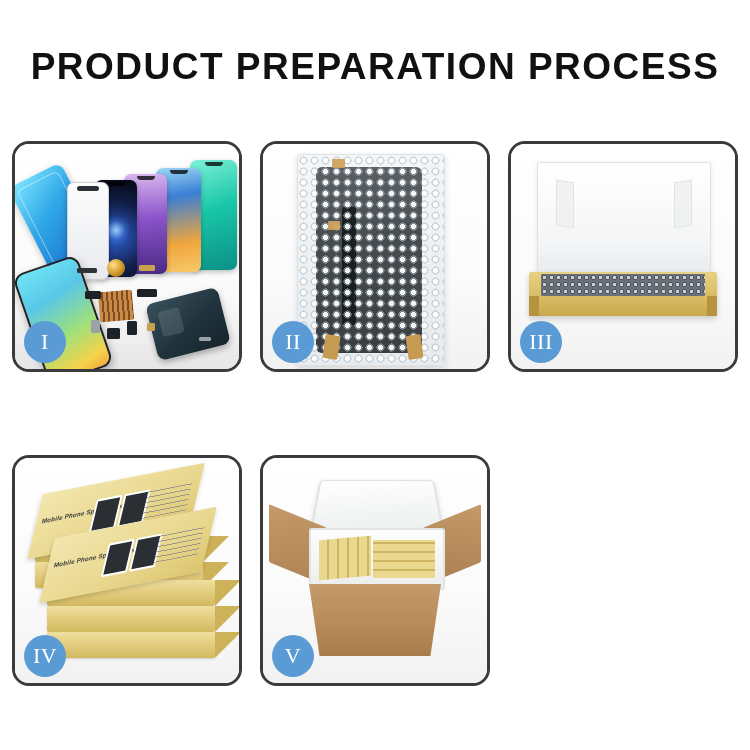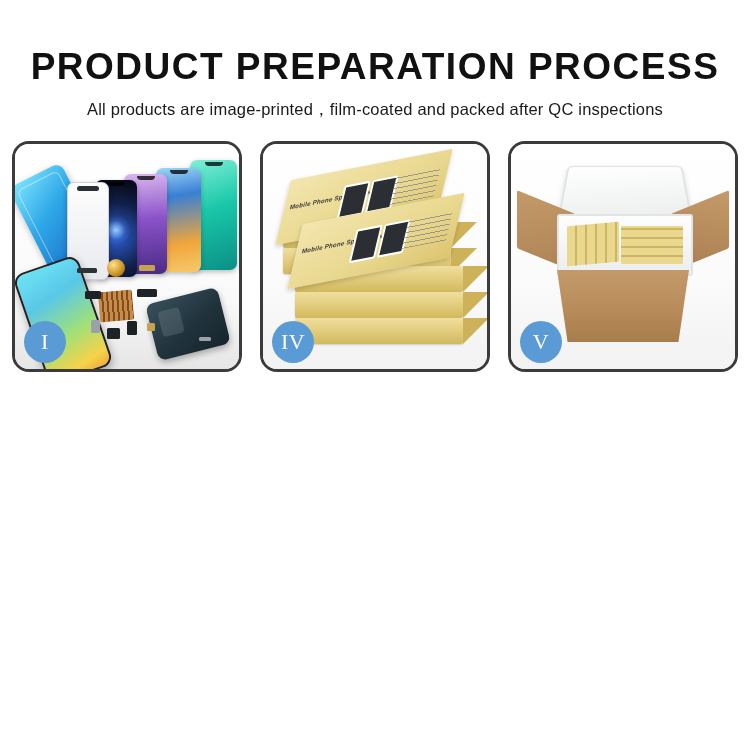--- a/index.html
+++ b/index.html
@@ -282,21 +282,20 @@
   .p6 .tapeA{position:absolute;left:30px;top:96px;width:16px;height:22px;background:rgba(140,104,62,.65);border-radius:1px;}
   .p6 .tapeB{position:absolute;left:30px;top:164px;width:16px;height:20px;background:rgba(140,104,62,.65);border-radius:1px;}
 </style>
 </head>
 <body>
 
 <div class="page">
 
   <div class="header">
     <h1 class="title">PRODUCT PREPARATION PROCESS</h1>
-    <p class="subtitle">All products are image-printed，film-coated and packed after QC inspections</p>
   </div>
 
   <div class="grid">
 
     <div class="panel p1">
       <div class="stage"></div>
       <div class="shadowfloor"></div>
 
       <div class="blueGlass"></div>
 
@@ -327,21 +326,47 @@
       <div class="bit flex" style="left:122px;bottom:72px;width:20px;height:8px;"></div>
       <div class="bit silver" style="left:76px;bottom:36px;width:9px;height:13px;"></div>
       <div class="bit flex" style="left:92px;bottom:30px;width:13px;height:11px;"></div>
       <div class="bit flex" style="left:112px;bottom:34px;width:10px;height:14px;"></div>
       <div class="bit gold" style="left:132px;bottom:38px;width:8px;height:8px;"></div>
       <div class="bit silver" style="right:28px;bottom:28px;width:12px;height:4px;"></div>
 
       <div class="badge">I</div>
     </div>
 
-
+    <div class="panel p2">
+      <div class="stage"></div>
+      <div class="bag">
+        <div class="inner"></div>
+        <div class="flexline"></div>
+        <div class="bubbles"></div>
+        <div class="tapeT"></div>
+        <div class="tapeM"></div>
+        <div class="tapeBL"></div>
+        <div class="tapeBR"></div>
+      </div>
+      <div class="badge">II</div>
+    </div>
+
+    <div class="panel p3">
+      <div class="stage"></div>
+      <div class="lid">
+        <div class="lidflapL"></div>
+        <div class="lidflapR"></div>
+      </div>
+      <div class="tray">
+        <div class="trayinner"></div>
+        <div class="trayfrontL"></div>
+        <div class="trayfrontR"></div>
+      </div>
+      <div class="badge">III</div>
+    </div>
 
     <div class="panel p4">
       <div class="stage"></div>
       <div class="stack">
         <div class="sbox" style="left:6px;top:56px;">
             <i class="side"></i>
           </div>
         <div class="sbox" style="left:6px;top:82px;">
             <i class="side"></i>
           </div>

